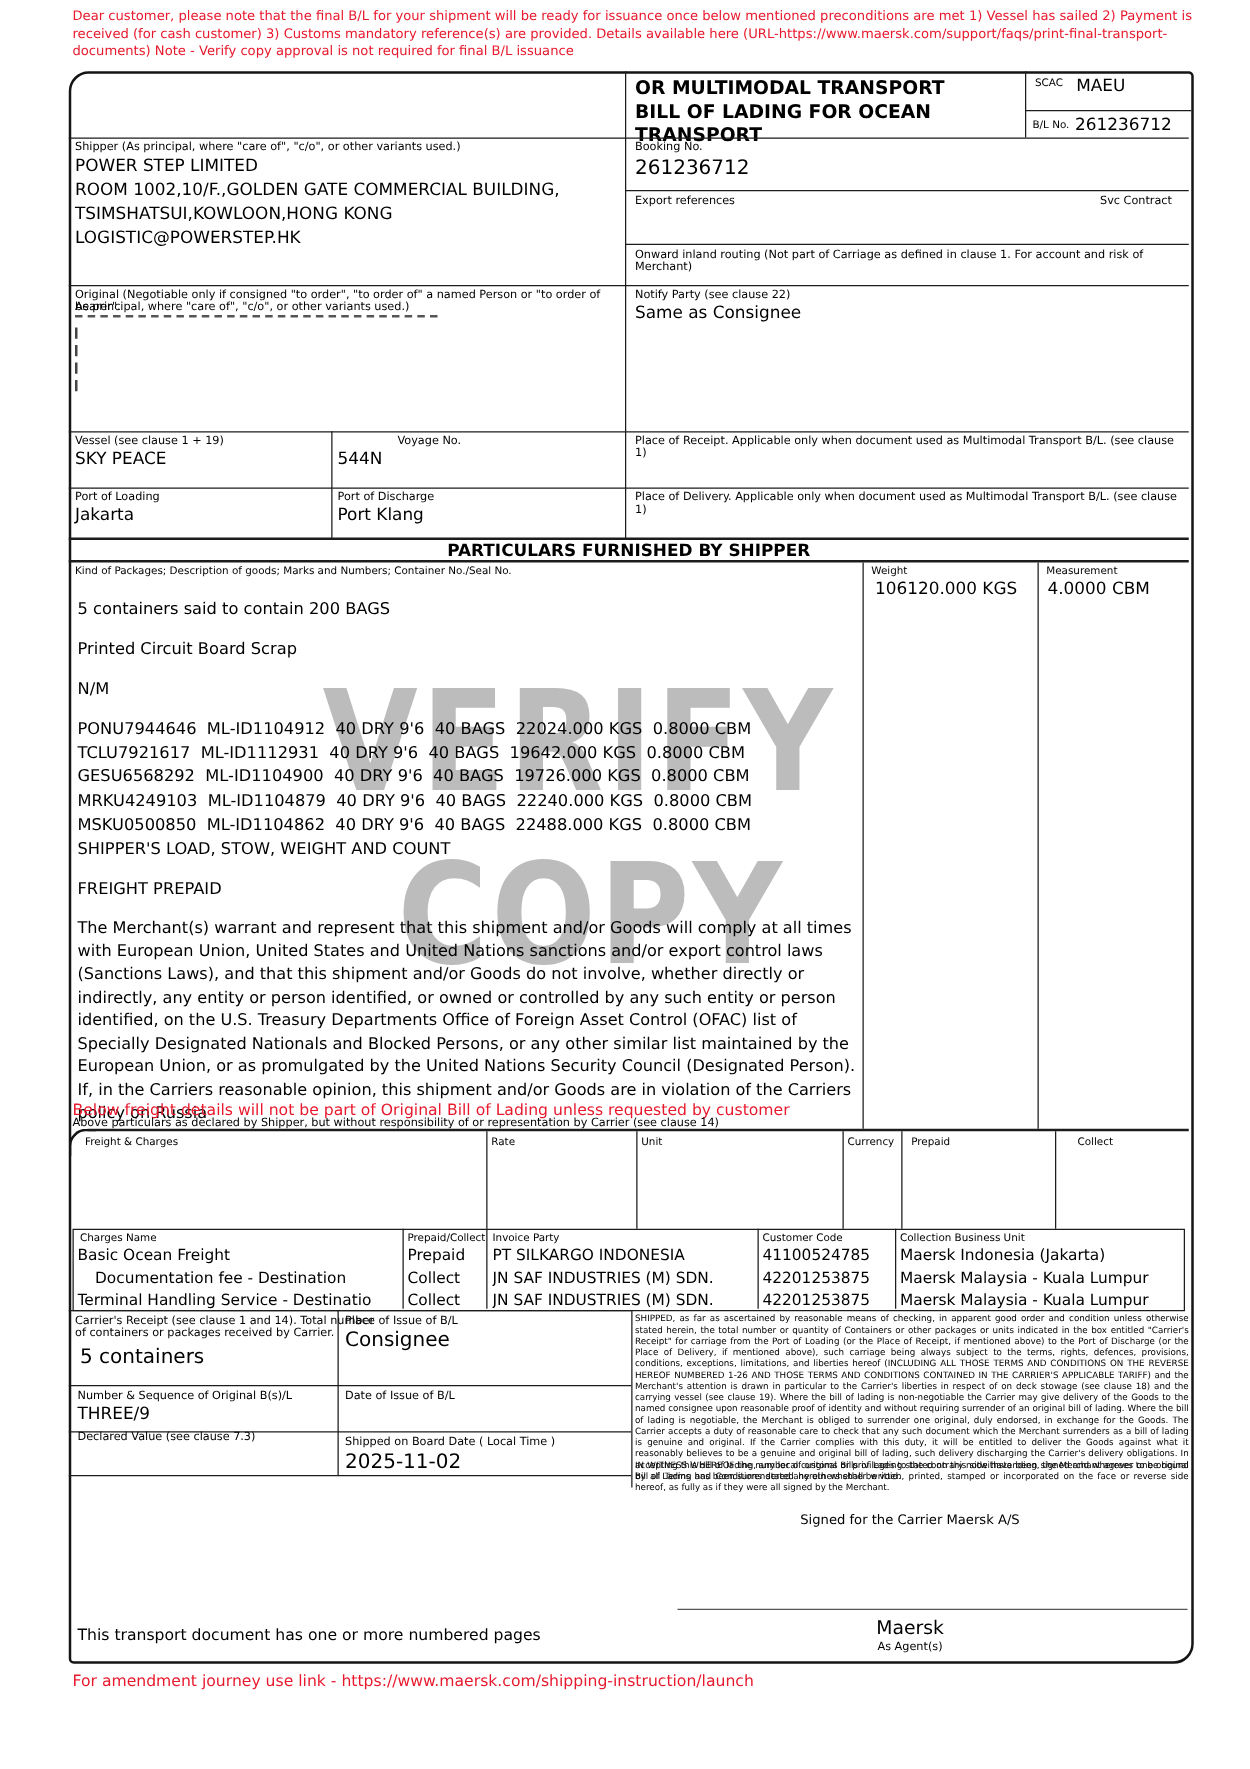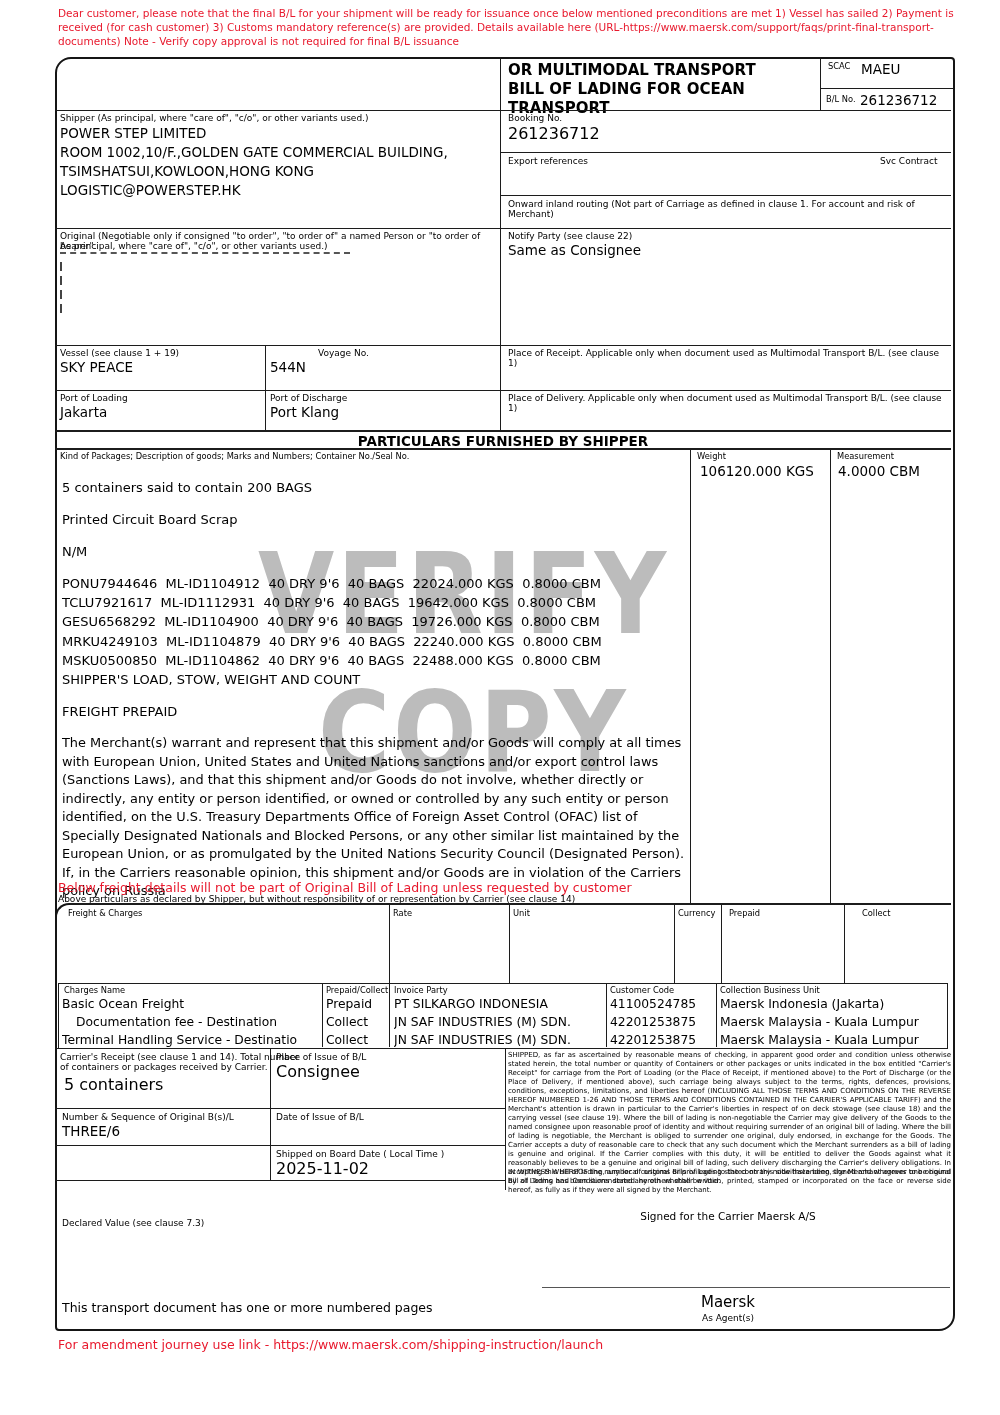--- a/index.html
+++ b/index.html
@@ -186,24 +186,24 @@
   <div class="hl" style="left:55px;top:1145px;width:450px;"></div>
   <div class="hl" style="left:55px;top:1180px;width:450px;"></div>
 
   <div class="abs lbl" style="left:60px;top:1052px;">Carrier's Receipt (see clause 1 and 14). Total number</div>
   <div class="abs lbl" style="left:60px;top:1062px;">of containers or packages received by Carrier.</div>
   <div class="abs v16" style="left:64px;top:1076px;">5 containers</div>
   <div class="abs lbl" style="left:276px;top:1052px;">Place of Issue of B/L</div>
   <div class="abs v16" style="left:276px;top:1063px;">Consignee</div>
 
   <div class="abs lbl" style="left:62px;top:1112px;">Number &amp; Sequence of Original B(s)/L</div>
-  <div class="abs v14" style="left:62px;top:1123px;">THREE/6</div>
+  <div class="abs v14" style="left:62px;top:1123px;">THREE/9</div>
   <div class="abs lbl" style="left:276px;top:1112px;">Date of Issue of B/L</div>
 
-  <div class="abs lbl" style="left:62px;top:1218px;">Declared Value (see clause 7.3)</div>
+  <div class="abs lbl" style="left:62px;top:1145px;">Declared Value (see clause 7.3)</div>
   <div class="abs lbl" style="left:276px;top:1149px;">Shipped on Board Date ( Local Time )</div>
   <div class="abs v16" style="left:276px;top:1160px;">2025-11-02</div>
 
   <div class="abs legal" style="left:508px;top:1051px;width:443px;">SHIPPED, as far as ascertained by reasonable means of checking, in apparent good order and condition unless otherwise stated herein, the total number or quantity of Containers or other packages or units indicated in the box entitled "Carrier's Receipt" for carriage from the Port of Loading (or the Place of Receipt, if mentioned above) to the Port of Discharge (or the Place of Delivery, if mentioned above), such carriage being always subject to the terms, rights, defences, provisions, conditions, exceptions, limitations, and liberties hereof (INCLUDING ALL THOSE TERMS AND CONDITIONS ON THE REVERSE HEREOF NUMBERED 1-26 AND THOSE TERMS AND CONDITIONS CONTAINED IN THE CARRIER'S APPLICABLE TARIFF) and the Merchant's attention is drawn in particular to the Carrier's liberties in respect of on deck stowage (see clause 18) and the carrying vessel (see clause 19). Where the bill of lading is non-negotiable the Carrier may give delivery of the Goods to the named consignee upon reasonable proof of identity and without requiring surrender of an original bill of lading. Where the bill of lading is negotiable, the Merchant is obliged to surrender one original, duly endorsed, in exchange for the Goods.  The Carrier accepts a duty of reasonable care to check that any such document which the Merchant surrenders as a bill of lading is genuine and original.  If the Carrier complies with this duty, it will be entitled to deliver the Goods against what it reasonably believes to be a genuine and original bill of lading, such delivery discharging the Carrier's delivery obligations.  In accepting this bill of lading, any local customs or privileges to the contrary notwithstanding, the Merchant agrees to be bound by all Terms and Conditions stated herein whether written, printed, stamped or incorporated on the face or reverse side hereof, as fully as if they were all signed by the Merchant.</div>
   <div class="abs legal" style="left:508px;top:1168px;width:443px;">IN WITNESS WHEREOF the number of original Bills of Lading stated on this side have been signed and wherever one original Bill of Lading has been surrendered any others shall be void.</div>
 
   <div class="abs" style="left:505px;top:1210px;width:446px;text-align:center;font-size:10.5px;">Signed for the Carrier Maersk A/S</div>
   <div class="hl" style="left:542px;top:1287px;width:408px;background:#555;"></div>
   <div class="abs" style="left:505px;top:1293px;width:446px;text-align:center;font-size:15px;">Maersk</div>
   <div class="abs" style="left:505px;top:1313px;width:446px;text-align:center;font-size:9px;">As Agent(s)</div>

